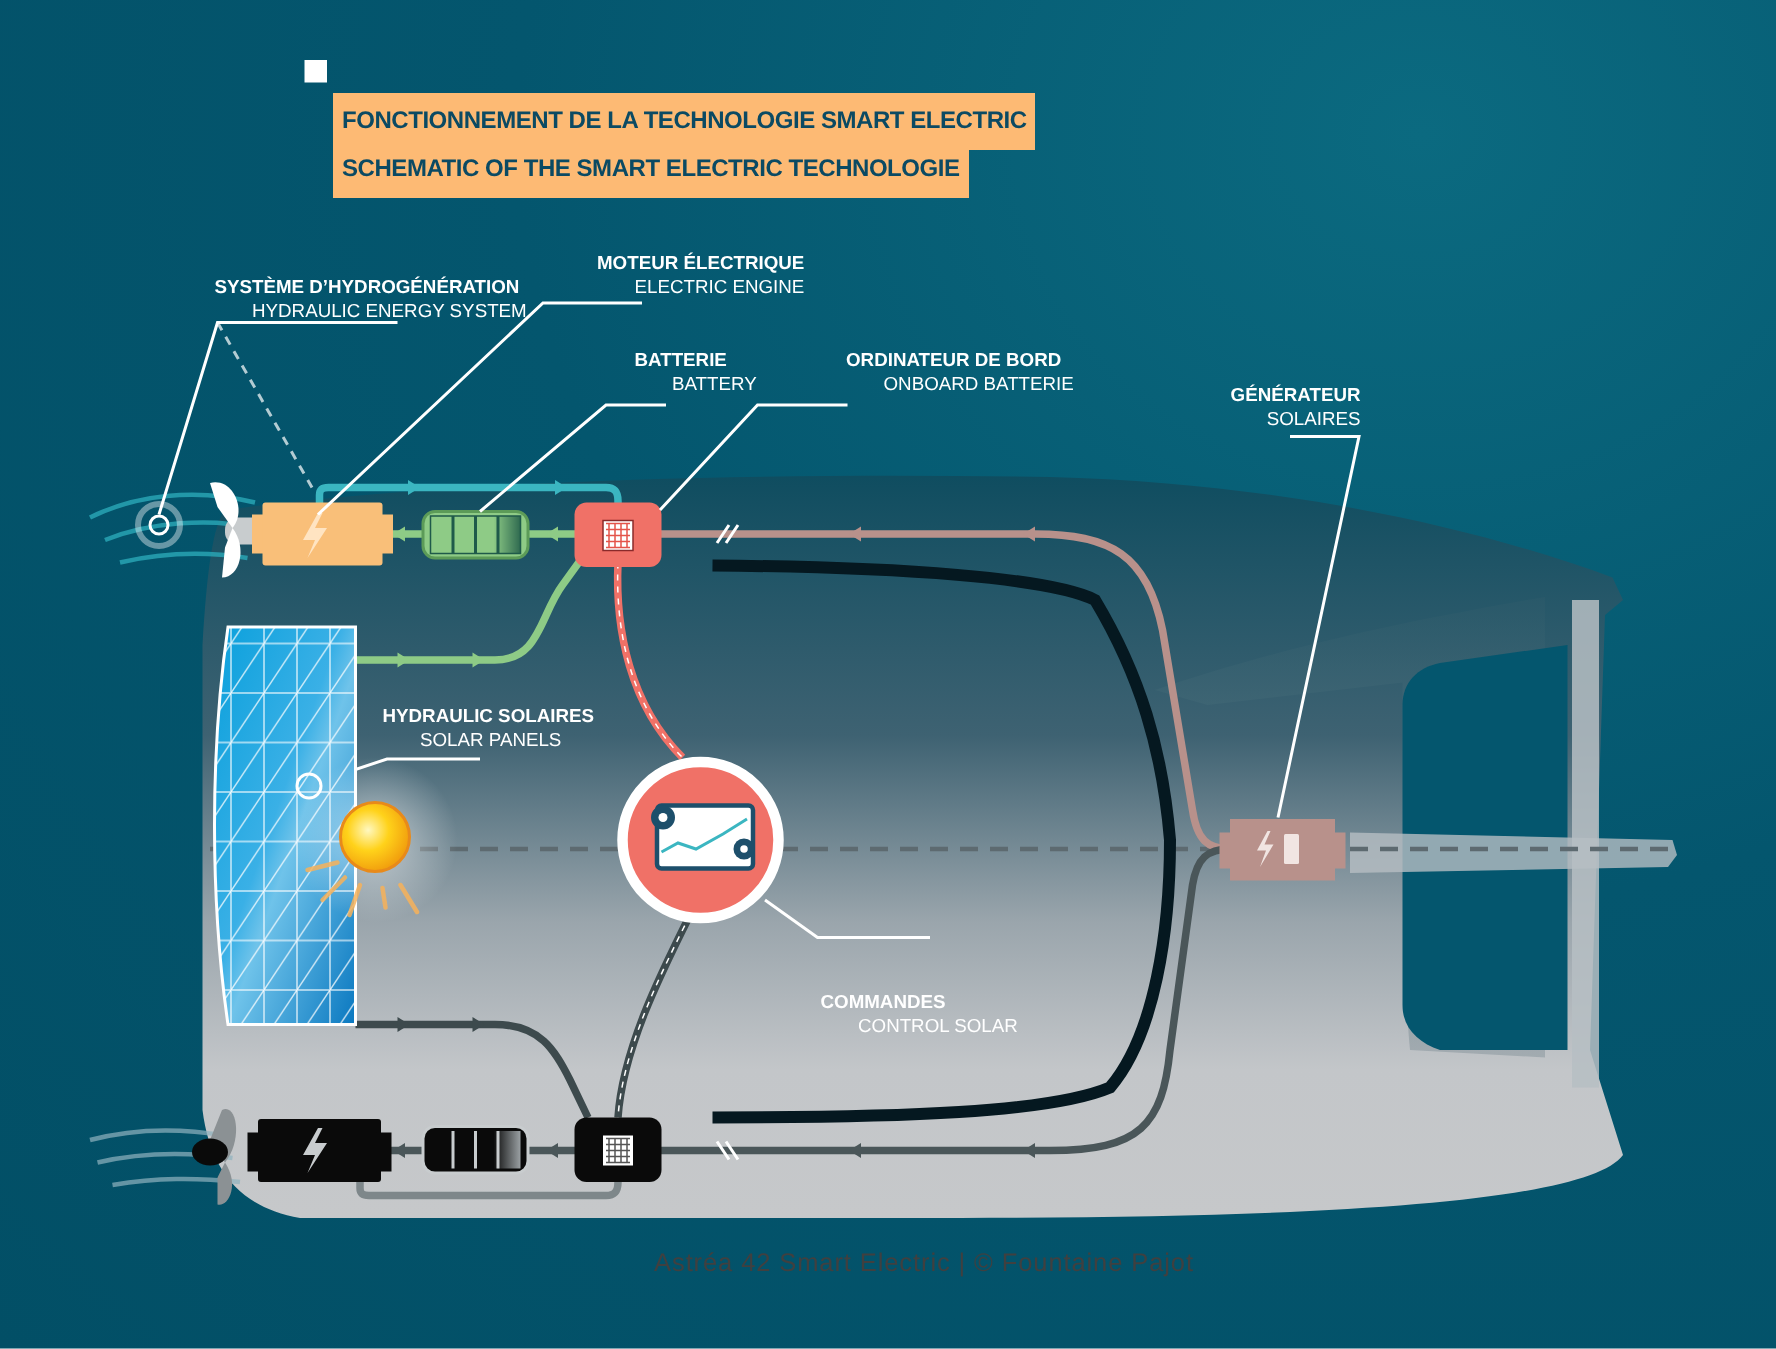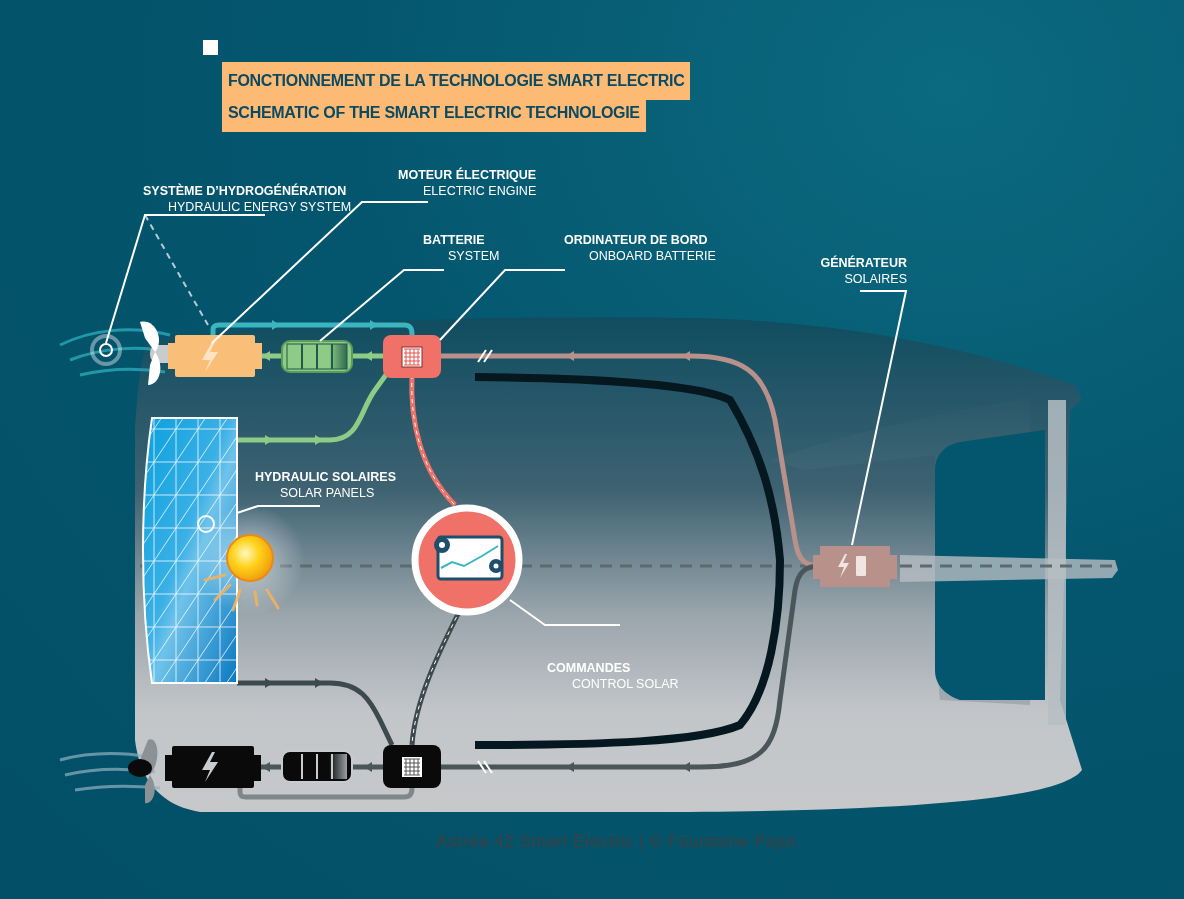--- a/index.html
+++ b/index.html
@@ -253,21 +253,21 @@
 <div class="lbl" style="left:143px; top:183px;">
   <span class="fr">SYSTÈME D’HYDROGÉNÉRATION</span>
   <span class="en">HYDRAULIC ENERGY SYSTEM</span>
 </div>
 <div class="lbl" style="left:398px; top:167px;">
   <span class="fr">MOTEUR ÉLECTRIQUE</span>
   <span class="en">ELECTRIC ENGINE</span>
 </div>
 <div class="lbl" style="left:423px; top:232px;">
   <span class="fr">BATTERIE</span>
-  <span class="en">SYSTEM</span>
+  <span class="en">BATTERY</span>
 </div>
 <div class="lbl" style="left:564px; top:232px;">
   <span class="fr">ORDINATEUR DE BORD</span>
   <span class="en">ONBOARD BATTERIE</span>
 </div>
 <div class="lbl right" style="left:790px; width:117px; top:255px;">
   <span class="fr">GÉNÉRATEUR</span>
   <span class="en">SOLAIRES</span>
 </div>
 <div class="lbl" style="left:255px; top:469px;">

